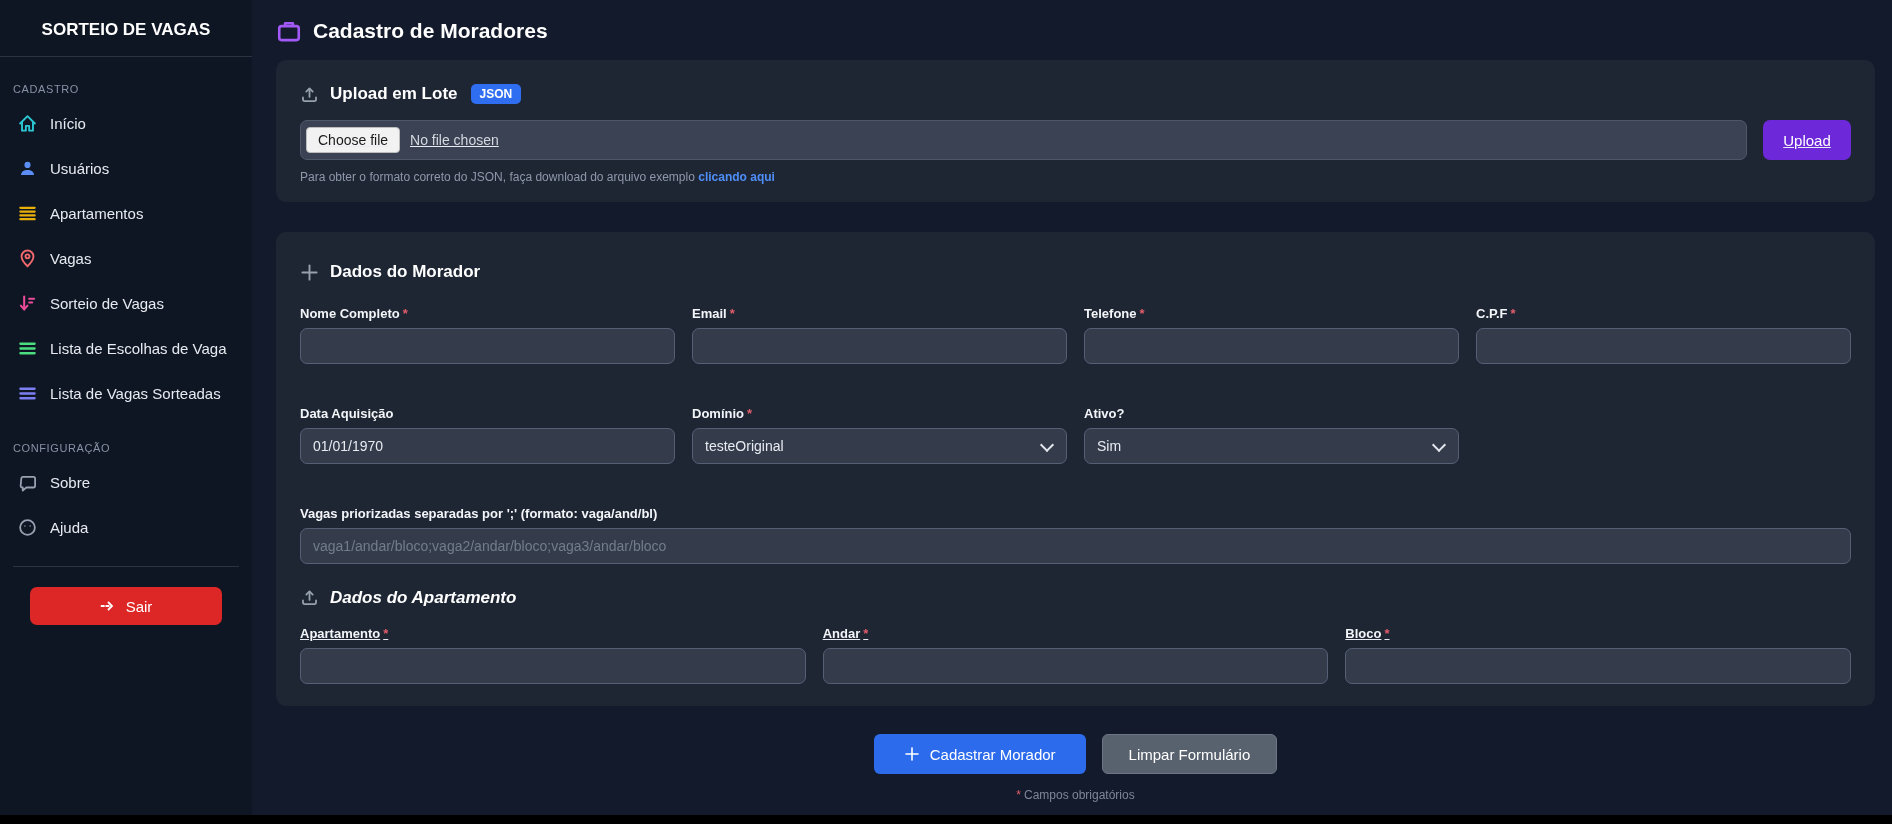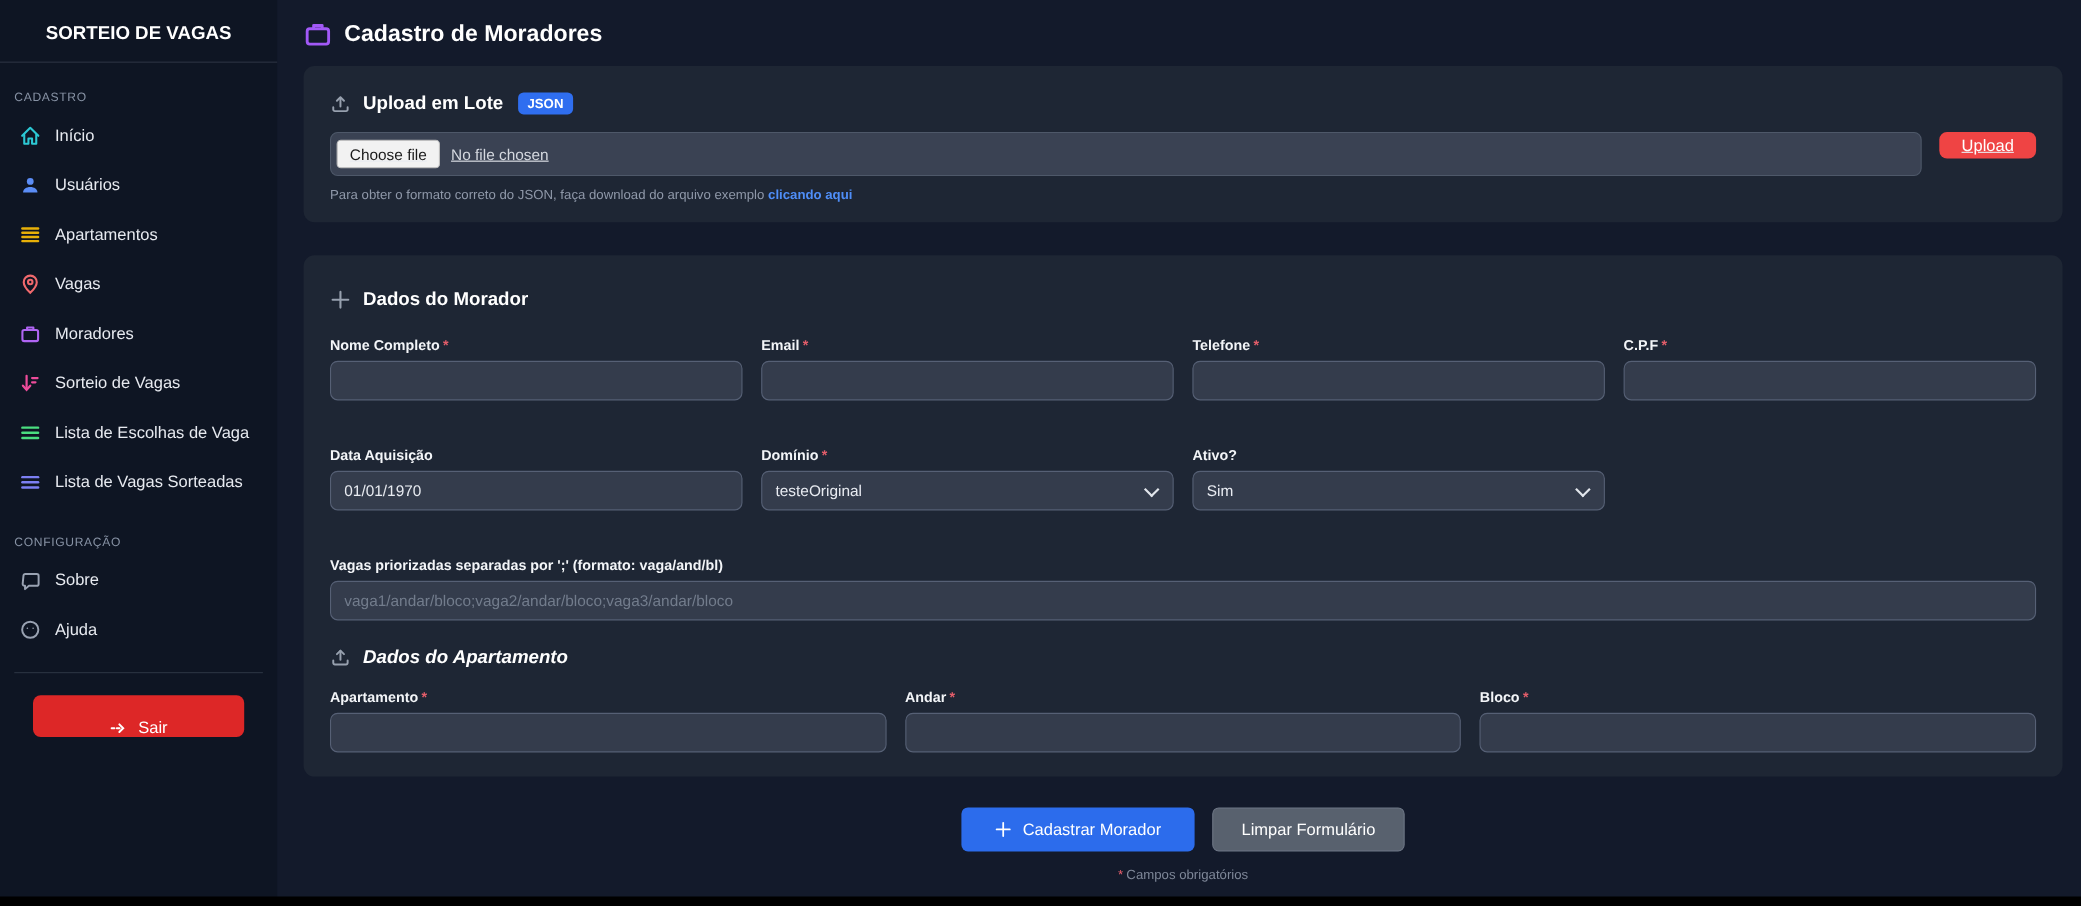--- a/index.html
+++ b/index.html
@@ -27,21 +27,21 @@
     margin:26px 0 6px 13px;
   }
   .nav-item {
     display:flex; align-items:center; gap:13px;
     padding:13px 10px 13px 18px; cursor:pointer;
     font-size:15px; color:#e7eaf0;
   }
   .nav-item svg { width:19px; height:19px; flex:0 0 auto; }
   .logout-divider { border:none; border-top:1px solid #2b3342; margin:16px 13px 0; }
   .logout-btn {
-    display:flex; align-items:flex-end; justify-content:center; gap:10px;
+    display:flex; align-items:center; justify-content:center; gap:10px;
     background:#dd2727; color:#ffffff; border:none; border-radius:7px;
     width:192px; height:38px; margin:20px auto 0; font-size:15px;
     font-family:inherit; cursor:pointer;
   }
   
   .main { flex:1; padding:0 17px 0 24px; }
   .page-header { display:flex; align-items:center; gap:11px; padding:18px 0 14px; }
   .page-header svg { width:26px; height:26px; }
   .page-title { font-size:21px; font-weight:bold; color:#ffffff; }
 
@@ -67,28 +67,28 @@
     background:#3a4253; border:1px solid #4e5869; border-radius:7px;
     height:40px; padding-left:5px; cursor:pointer;
   }
   .file-btn {
     background:#f2f2f2; color:#1a1a1a; border:1px solid #bdbdbd;
     border-radius:4px; font-size:14px; font-family:inherit;
     padding:4px 11px; cursor:pointer;
   }
   .file-status { margin-left:10px; font-size:14px; color:#d4d8df; }
   .upload-btn {
-    background:#ef4444; color:#ffffff; border:none; border-radius:7px;
-    width:88px; height:24px; font-size:15px; font-family:inherit; cursor:pointer;
+    background:#6d28d9; color:#ffffff; border:none; border-radius:7px;
+    width:88px; height:40px; font-size:15px; font-family:inherit; cursor:pointer;
   }
   .helper-text { margin-top:10px; font-size:12px; color:#8f98a9; }
   .helper-link { color:#4f8ef8; font-weight:bold; cursor:pointer; }
 
   .grid4 { display:grid; grid-template-columns:repeat(4,1fr); gap:17px; margin-bottom:42px; }
-  .grid3 { display:grid; grid-template-columns:repeat(3,1fr); gap:17px; }
+  .grid3 { display:grid; grid-template-columns:repeat(3,1fr); gap:17px;text-decoration:underline; }
   .field-label {
     display:block; font-size:13px; font-weight:bold; color:#f3f5f8; margin-bottom:7px;
   }
   .req { color:#e35d6a; margin-left:3px; }
   .text-input, .sel select {
     width:100%; height:36px;
     background:#343c4c; border:1px solid #566075; border-radius:7px;
     color:#e8ebf1; font-size:14px; font-family:inherit; padding:0 12px;
     outline:none;
   }
@@ -163,27 +163,20 @@
   </div>
 
   <div class="nav-item">
     <svg viewBox="0 0 16 16" fill="none" stroke="#f0696d" stroke-width="1.6">
         <path d="M8 14.5S3 9.6 3 6.3a5 5 0 0 1 10 0C13 9.6 8 14.5 8 14.5z"></path>
         <circle cx="8" cy="6.2" r="1.7"></circle>
       </svg>
     <span>Vagas</span>
   </div>
 
-  <div class="nav-item">
-    <svg viewBox="0 0 16 16" fill="none" stroke="#b065f3" stroke-width="1.6" stroke-linejoin="round">
-        <rect x="2" y="5" width="12" height="8.6" rx="1.4"></rect>
-        <path d="M5.6 5V3.2h4.8V5"></path>
-      </svg>
-    <span>Moradores</span>
-  </div>
 
   <div class="nav-item">
     <svg viewBox="0 0 16 16" fill="none" stroke="#ed4c9b" stroke-width="1.7" stroke-linecap="round">
         <line x1="5.2" y1="2.2" x2="5.2" y2="12.2"></line>
         <path d="M2.4 9.8 5.2 13l2.8-3.2"></path>
         <line x1="9.4" y1="4" x2="13.6" y2="4"></line>
         <line x1="9.4" y1="7.2" x2="12" y2="7.2"></line>
       </svg>
     <span>Sorteio de Vagas</span>
   </div>

